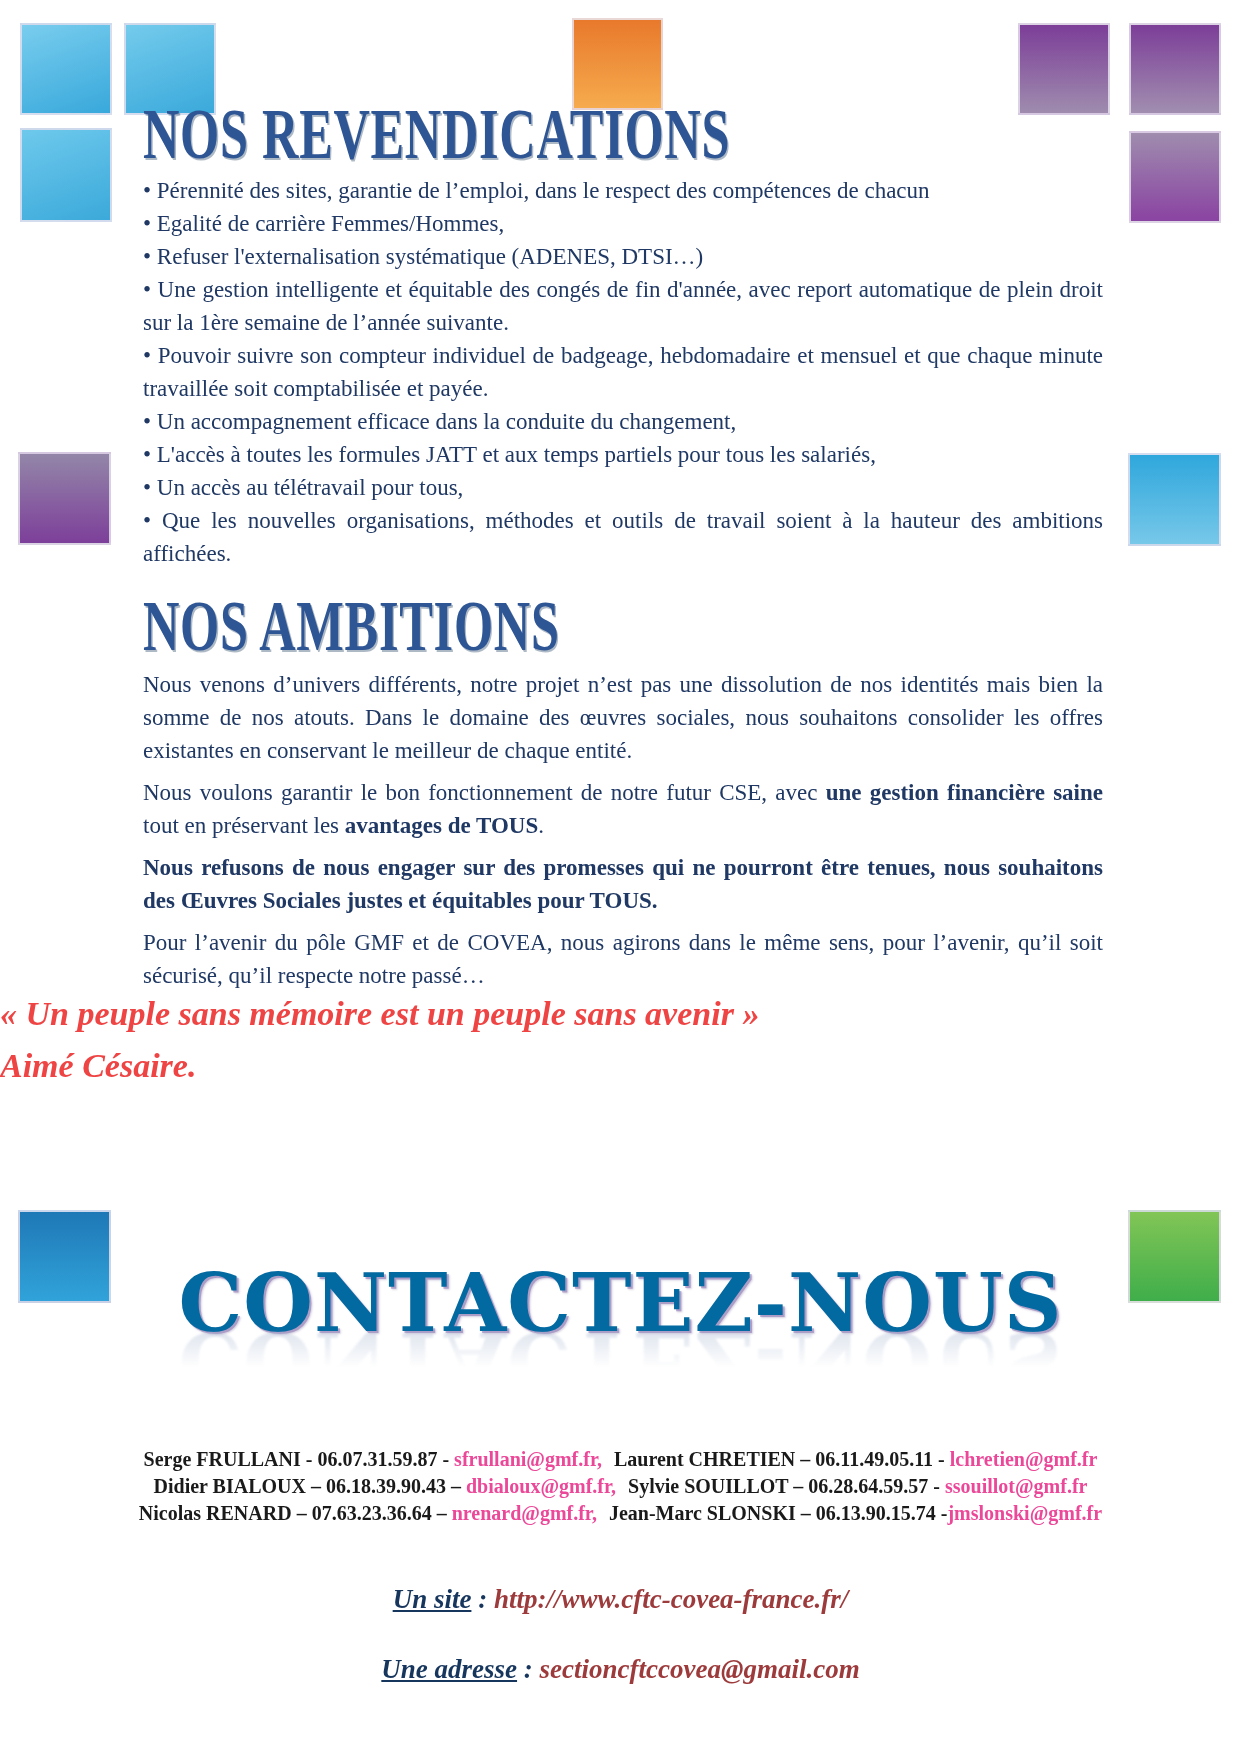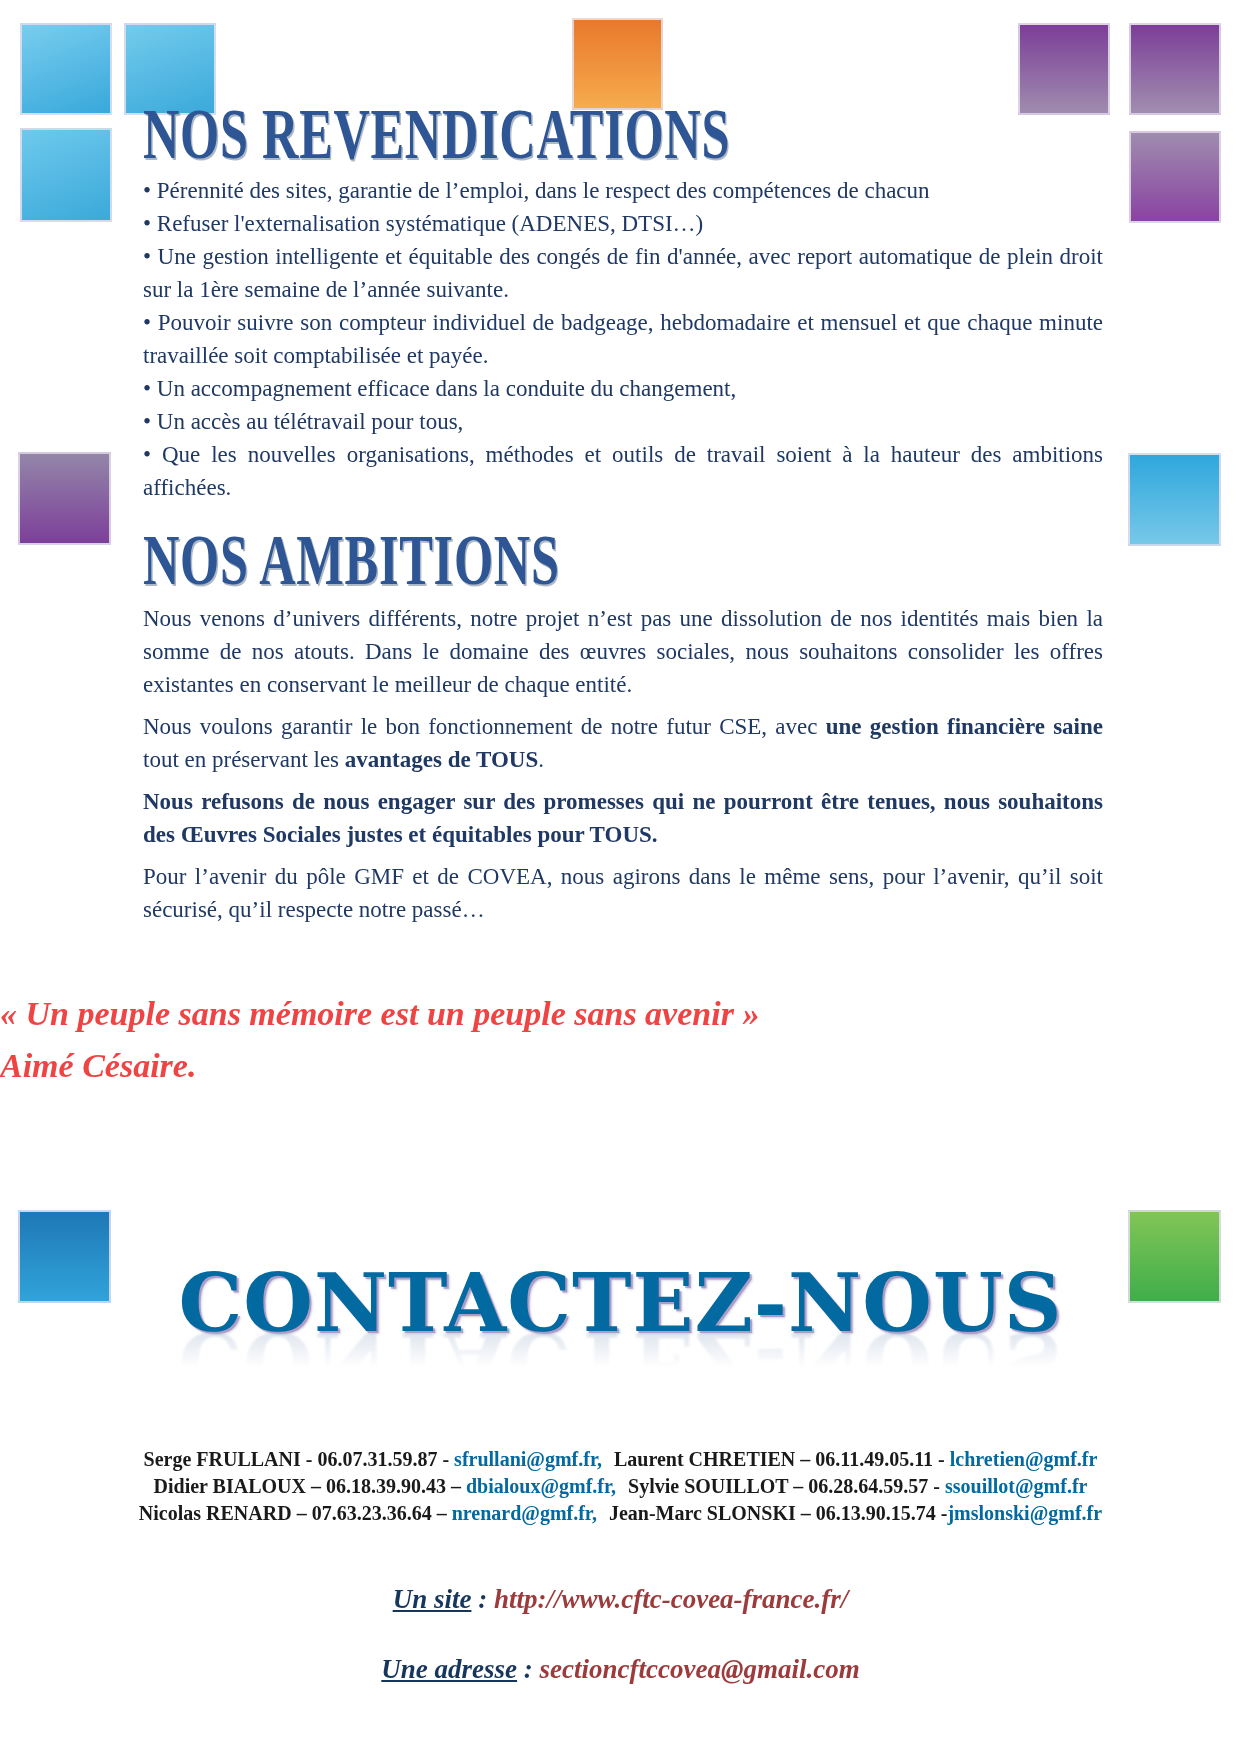--- a/index.html
+++ b/index.html
@@ -38,21 +38,21 @@
             text-shadow:2px 2px 0 rgba(122,94,167,.45),3px 3px 2px rgba(90,70,140,.25);}
   .ct-reflect{font-family:"DejaVu Serif",serif;font-size:80px;line-height:82px;font-weight:bold;
             color:#9fb0cc;letter-spacing:1px;opacity:.55;margin-top:-24px;
             transform:scaleY(-1);filter:blur(1px);
             -webkit-mask-image:linear-gradient(to top,rgba(0,0,0,.75) 5%,transparent 58%);
             mask-image:linear-gradient(to top,rgba(0,0,0,.75) 5%,transparent 58%);}
 
   .contacts{position:absolute;top:1446px;left:0;width:1241px;text-align:center;
             font-size:20px;line-height:27px;font-weight:bold;color:#1a1a1a;}
   .c-row{white-space:nowrap;}
-  .c-red{color:#0369a1;margin-top:40px;}
+  .c-red{color:#ec4899;margin-top:40px;}
   .c-gap{display:inline-block;width:12px;}
 
   .fline{position:absolute;left:0;width:1241px;text-align:center;font-weight:bold;
          font-size:27px;color:#17365d;font-style:italic;}
   .site{top:1584px;}
   .addr{top:1654px;}
   .f-label{text-decoration:underline;}
   .f-red{color:#9d3b3c;}
 </style>
 </head>
@@ -69,24 +69,26 @@
   <div class="sq sq-tr3"></div>
   <div class="sq sq-ml"></div>
   <div class="sq sq-mr"></div>
   <div class="sq sq-bl"></div>
   <div class="sq sq-br"></div>
 
   <div class="col">
     <div class="head">NOS REVENDICATIONS</div>
 
     <p class="bullet">• Pérennité des sites, garantie de l’emploi, dans le respect des compétences de chacun</p>
+    <p class="bullet">• Egalité de carrière Femmes/Hommes,</p>
     <p class="bullet">• Refuser l'externalisation systématique (ADENES, DTSI…)</p>
     <p class="bullet">• Une gestion intelligente et équitable des congés de fin d'année, avec report automatique de plein droit sur la 1ère semaine de l’année suivante.</p>
     <p class="bullet">• Pouvoir suivre son compteur individuel de badgeage, hebdomadaire et mensuel et que chaque minute travaillée soit comptabilisée et payée.</p>
     <p class="bullet">• Un accompagnement efficace dans la conduite du changement,</p>
+    <p class="bullet">• L'accès à toutes les formules JATT et aux temps partiels pour tous les salariés,</p>
     <p class="bullet">• Un accès au télétravail pour tous,</p>
     <p class="bullet">• Que les nouvelles organisations, méthodes et outils de travail soient à la hauteur des ambitions affichées.</p>
 
     <div class="head amb">NOS AMBITIONS</div>
 
     <p class="para">Nous venons d’univers différents, notre projet n’est pas une dissolution de nos identités mais bien la somme de nos atouts. Dans le domaine des œuvres sociales, nous souhaitons consolider les offres existantes en conservant le meilleur de chaque entité.</p>
     <p class="para"><span>Nous voulons garantir le bon fonctionnement de notre futur CSE,  avec </span><span class="bold">une gestion financière saine</span><span> tout en préservant les </span><span class="bold">avantages de TOUS</span><span>.</span></p>
     <p class="para bold">Nous refusons de nous engager sur des promesses qui ne pourront être tenues, nous souhaitons des Œuvres Sociales justes et équitables pour TOUS.</p>
     <p class="para">Pour l’avenir du pôle GMF et de COVEA, nous agirons dans le même sens, pour l’avenir, qu’il soit sécurisé, qu’il respecte notre passé…</p>
   </div>

